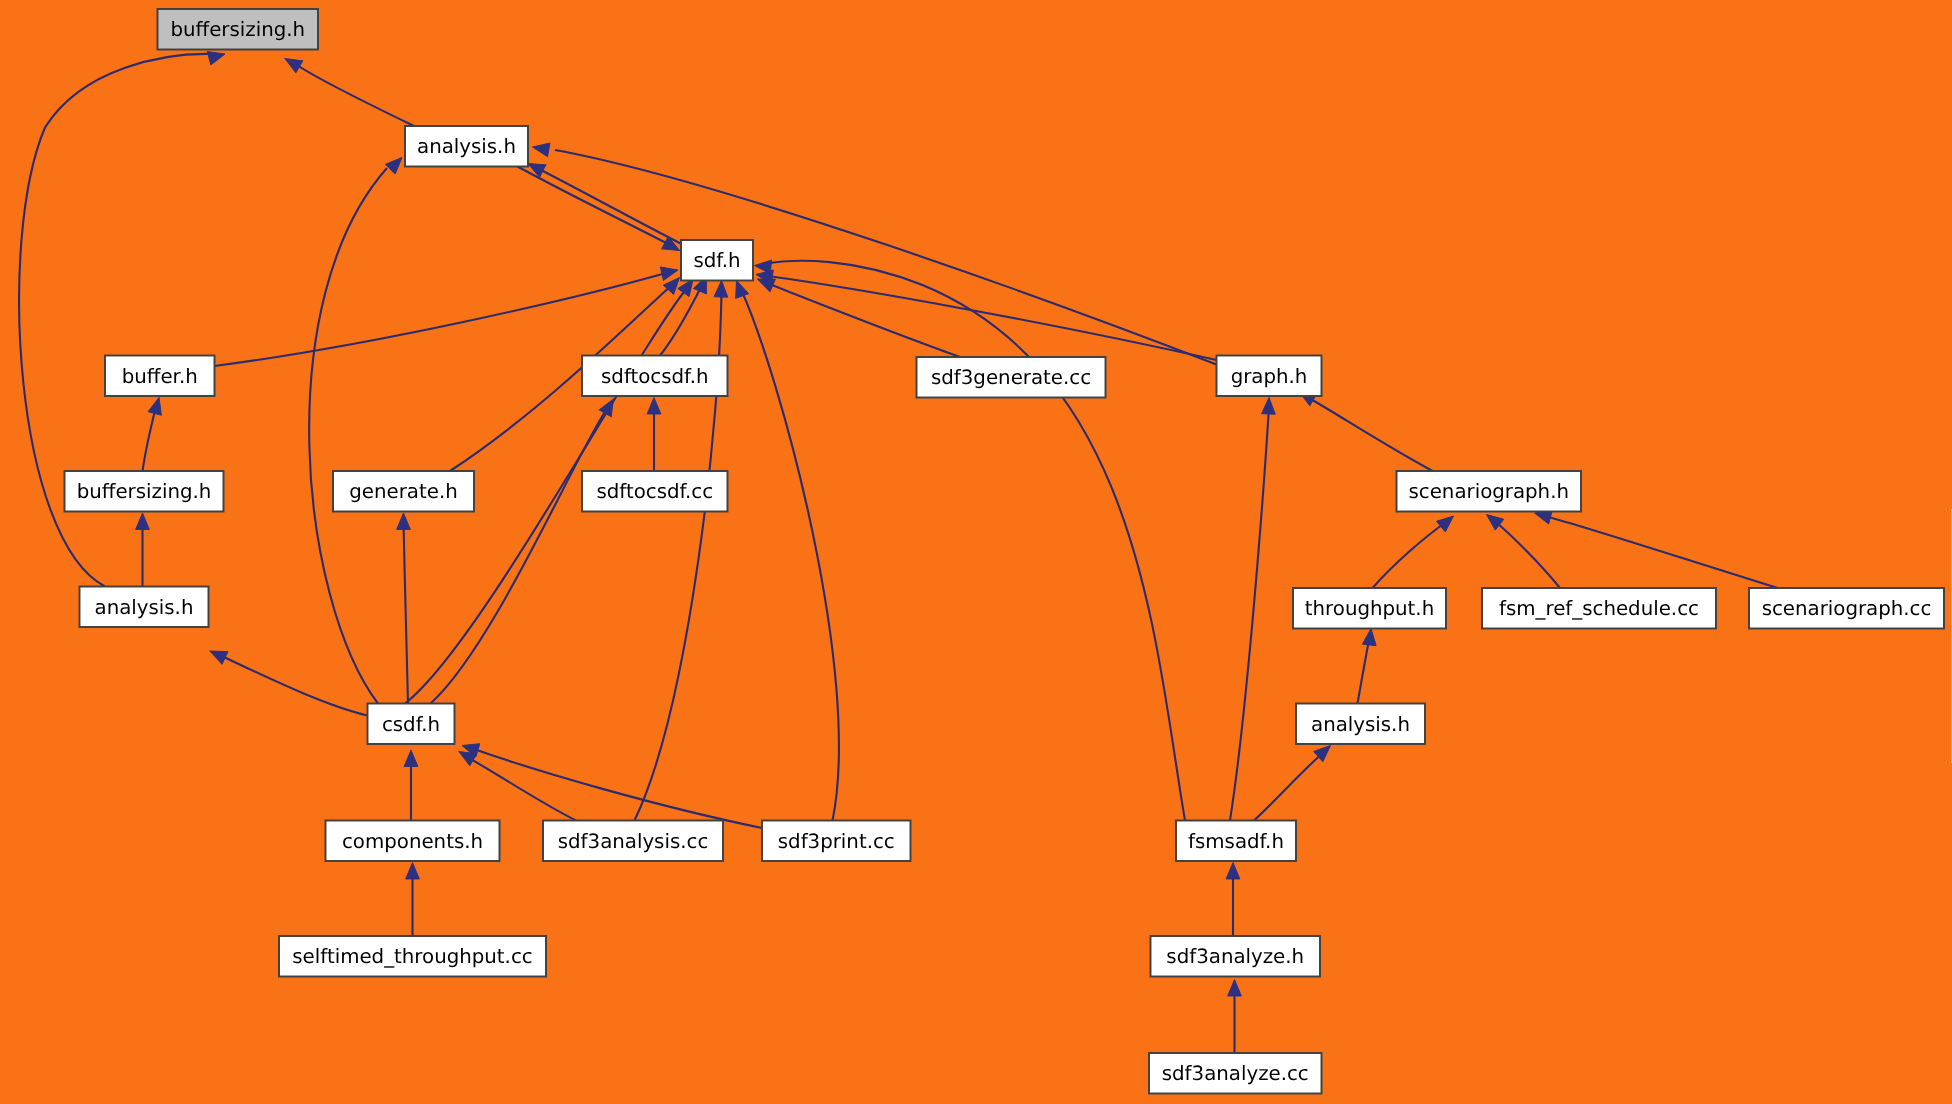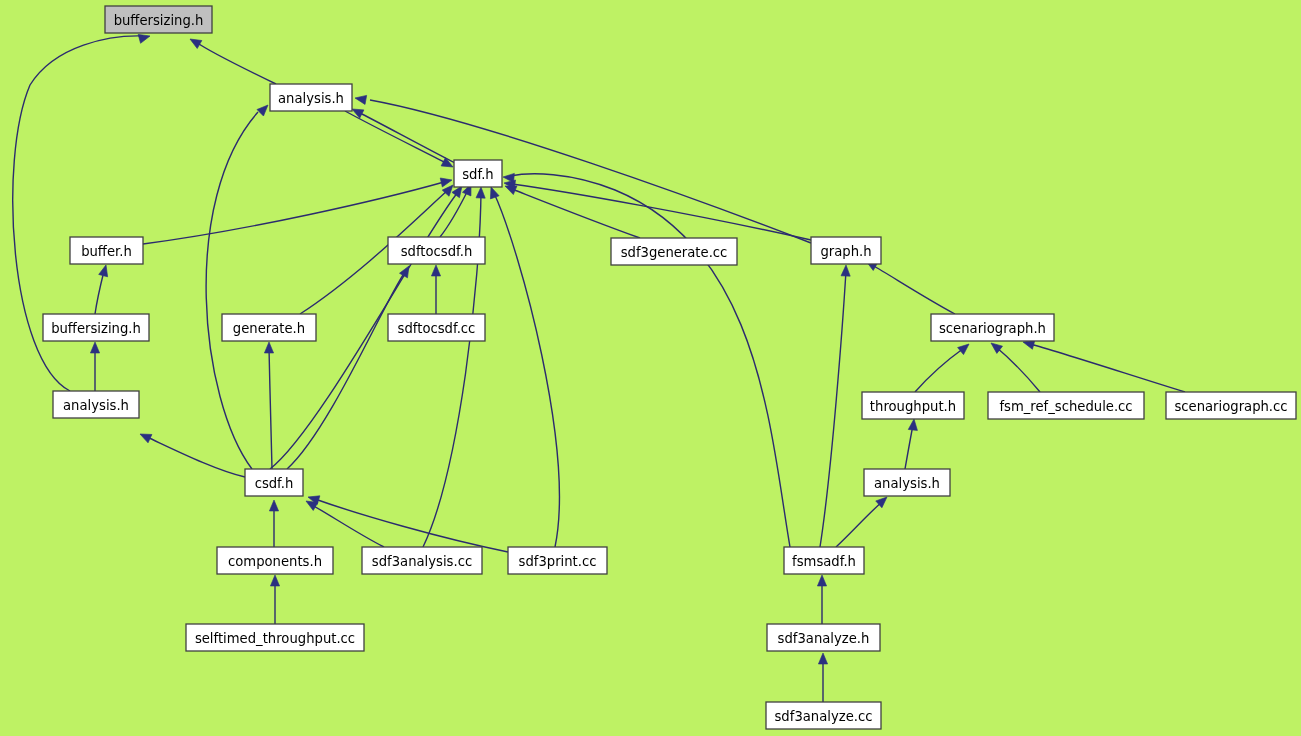--- a/index.html
+++ b/index.html
@@ -7,21 +7,21 @@
     padding: 0;
     background: #ffffff;
   }
   body {
     font-family: "DejaVu Sans", sans-serif;
   }
   #graph-root {
     position: relative;
     width: 1301px;
     height: 736px;
-    background: #bef264;
+    background: #f97316;
     overflow: hidden;
   }
   svg#graph-svg {
     position: absolute;
     left: 0;
     top: 0;
     width: 1301px;
     height: 736px;
   }
   .edge-path {

